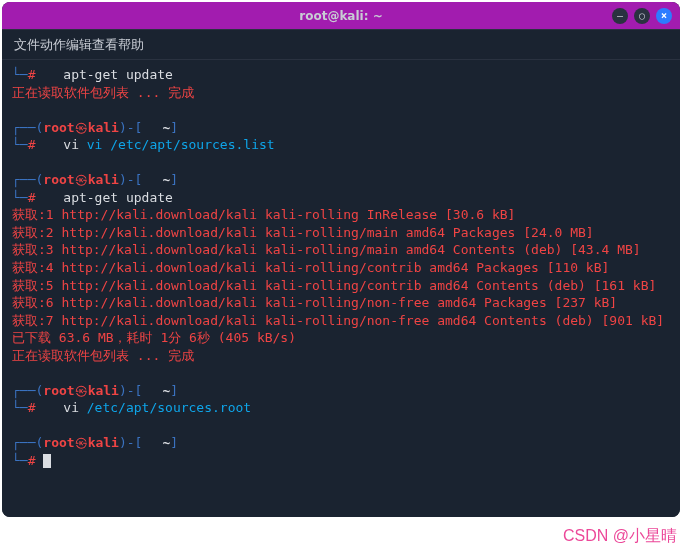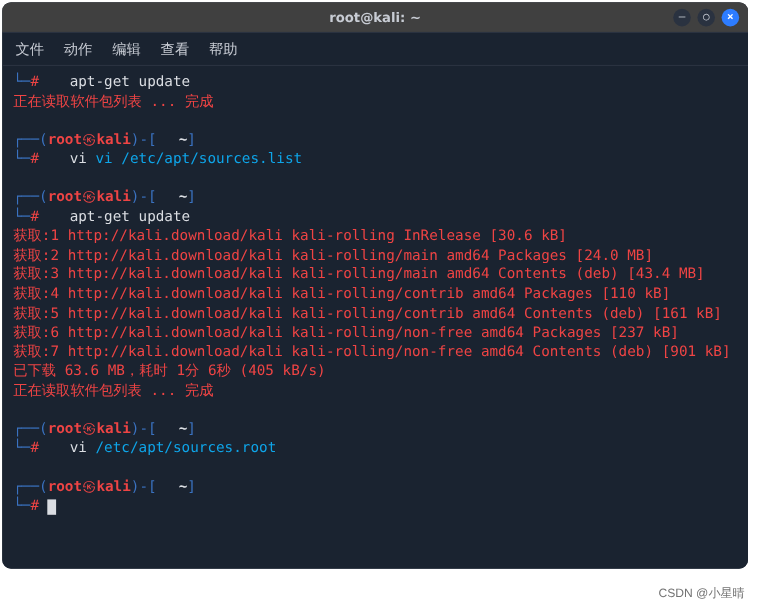--- a/index.html
+++ b/index.html
@@ -16,21 +16,21 @@
       height: 515px;
       background: #1a2330;
       border-radius: 8px;
       overflow: hidden;
       display: flex;
       flex-direction: column;
       margin: 2px 0 0 2px;
     }
     .titlebar {
       height: 28px;
-      background: #404040;
+      background: #a21caf;
       display: flex;
       align-items: center;
       justify-content: center;
       position: relative;
       border-bottom: 1px solid #2a3240;
     }
     .title-text {
       color: #c8ccd4;
       font-family: "DejaVu Sans", sans-serif;
       font-size: 12px;
@@ -55,21 +55,20 @@
     }
     .ctrl-min { background: #2a3240; color: #c8ccd4; }
     .ctrl-max { background: #2a3240; color: #c8ccd4; }
     .ctrl-close { background: #2d7cff; color: #fff; font-weight: bold; }
     .menubar {
       height: 30px;
       background: #1a2330;
       display: flex;
       align-items: center;
       padding: 0 12px;
-      gap: 18px;
       border-bottom: 1px solid #2a3240;
     }
     .menu-item {
       color: #c8ccd4;
       font-family: "DejaVu Sans", "Microsoft YaHei", sans-serif;
       font-size: 13px;
       cursor: pointer;
     }
     .terminal {
       flex: 1;
@@ -91,23 +90,23 @@
       display: inline-block;
       width: 8px;
       height: 14px;
       background: #dadde2;
       vertical-align: text-bottom;
     }
     .watermark {
       position: absolute;
       right: 16px;
       bottom: 6px;
-      color: #737373;
+      color: #ec4899;
       font-family: "Microsoft YaHei", sans-serif;
-      font-size: 11px;
+      font-size: 16px;
     }
   </style>
 </head>
 <body>
 
 <div class="window">
   <div class="titlebar">
     <span class="title-text">root@kali: ~</span>
     <div class="window-controls">
       <div class="ctrl-btn ctrl-min">–</div>

